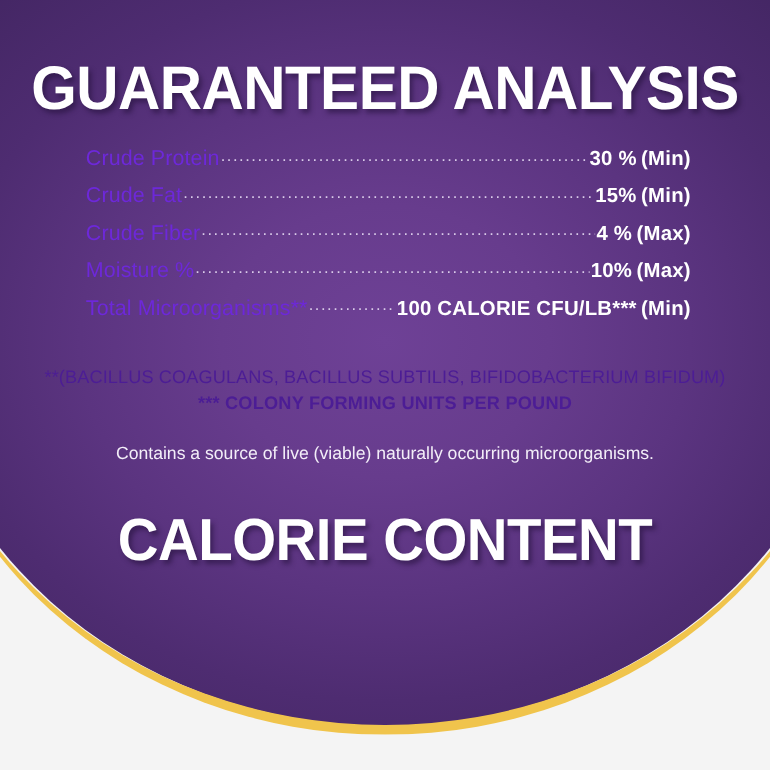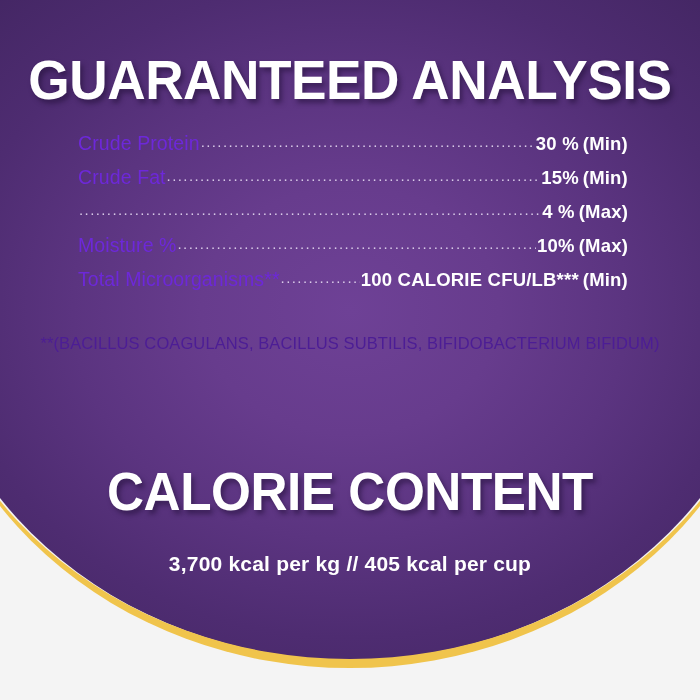--- a/index.html
+++ b/index.html
@@ -224,20 +224,21 @@
       </div>
 
       <div class="row">
         <span class="row-label">Crude Fat</span>
         <span class="leader"></span>
         <span class="row-value">15%</span>
         <span class="row-qual">(Min)</span>
       </div>
 
       <div class="row">
+        <span class="row-label">Crude Fiber</span>
         <span class="leader"></span>
         <span class="row-value">4 %</span>
         <span class="row-qual">(Max)</span>
       </div>
 
       <div class="row">
         <span class="row-label">Moisture %</span>
         <span class="leader"></span>
         <span class="row-value">10%</span>
         <span class="row-qual">(Max)</span>
@@ -247,20 +248,21 @@
         <span class="row-label">Total Microorganisms**</span>
         <span class="leader"></span>
         <span class="row-value">100 CALORIE CFU/LB***</span>
         <span class="row-qual">(Min)</span>
       </div>
 
     </div>
 
     <div class="footnote footnote-1">**(BACILLUS COAGULANS, BACILLUS SUBTILIS, BIFIDOBACTERIUM BIFIDUM)</div>
 
-
+    <div class="footnote footnote-2">*** COLONY FORMING UNITS PER POUND</div>
+
+    <div class="disclaimer">Contains a source of live (viable) naturally occurring microorganisms.</div>
 
     <div class="heading heading-calorie">CALORIE CONTENT</div>
 
-    <div class="kcal">3,700 kcal per kg //  405 kcal per cup</div>
 
   </div>
 </div>
 
 </body></html>

